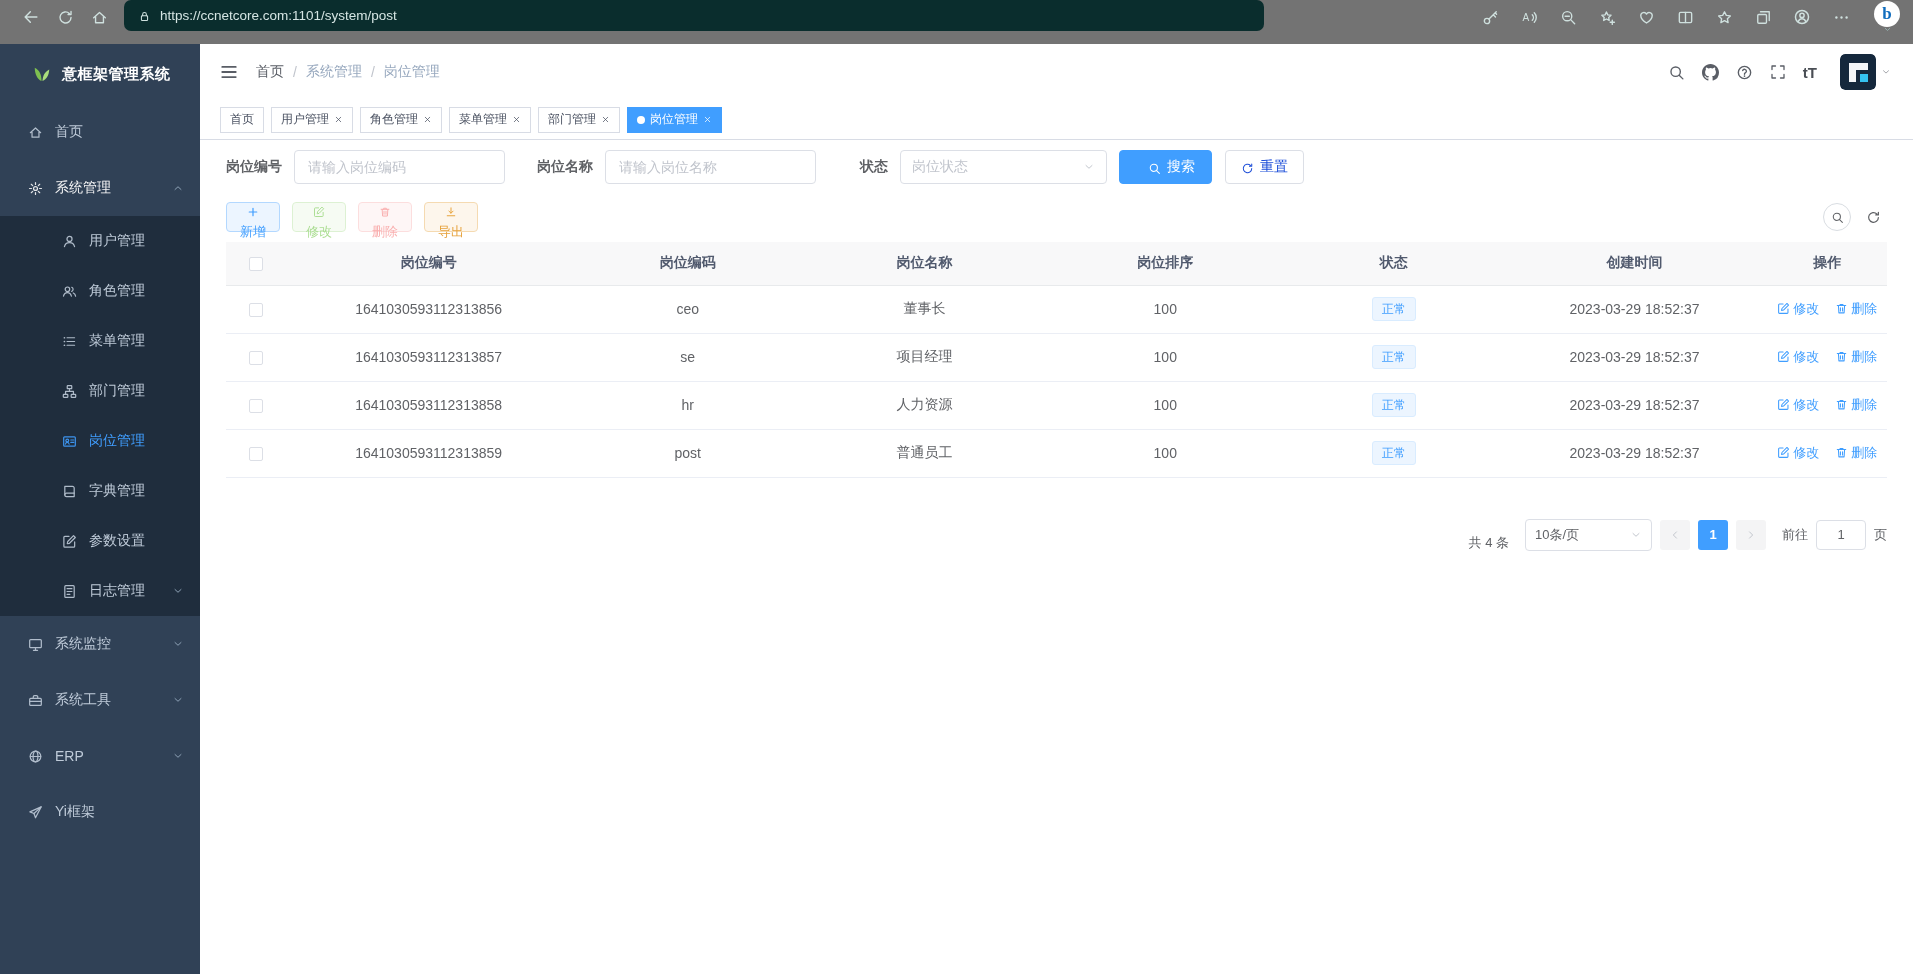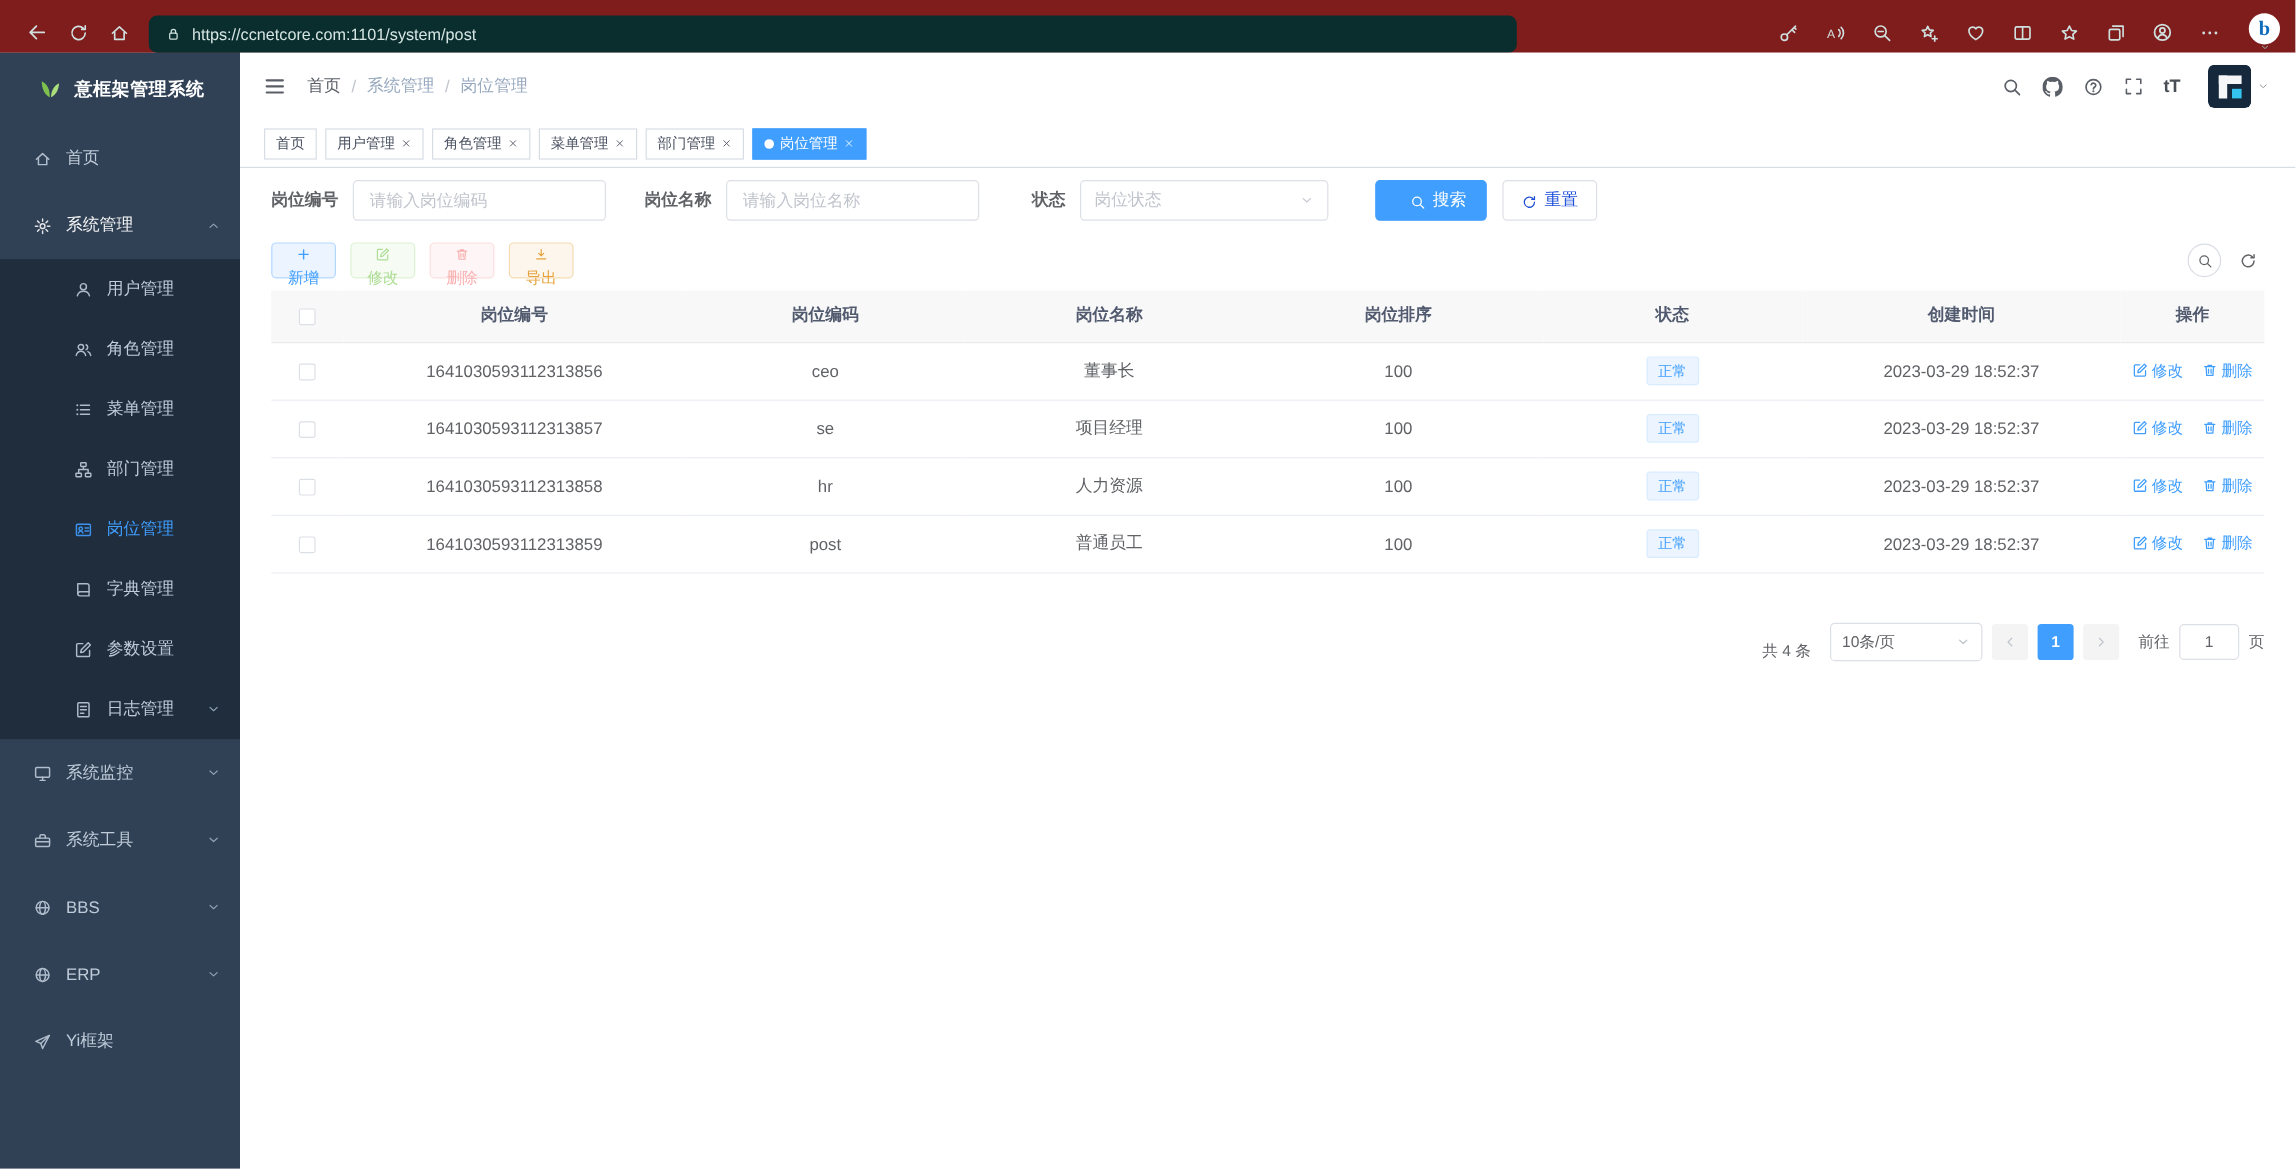--- a/index.html
+++ b/index.html
@@ -7,21 +7,21 @@
   body{font-family:"Liberation Sans","DejaVu Sans",sans-serif;background:#fff;}
   .screen{width:100%;height:100%;display:flex;flex-direction:column;}
 
   
   .ic{display:inline-block;vertical-align:middle;}
   .ic .s{fill:none;stroke:currentColor;stroke-width:1.3;stroke-linecap:round;stroke-linejoin:round;}
   .ic .f{fill:currentColor;stroke:none;}
   .ic .t{fill:currentColor;stroke:none;font-family:inherit;}
 
   
-  .browser-bar{height:44px;flex:0 0 44px;background:#7f1d1d;display:flex;align-items:flex-end;padding:0 8px 0 14px;color:#cfe0de;}
+  .browser-bar{height:44px;flex:0 0 44px;background:#737373;display:flex;align-items:flex-start;padding:0 8px 0 14px;color:#cfe0de;}
   .bbtn{width:34px;height:34px;display:flex;align-items:center;justify-content:center;border-radius:6px;cursor:pointer;flex:0 0 auto;}
   .url-pill{width:1140px;height:31px;margin-left:8px;background:#0a2d2d;border-radius:7px;display:flex;align-items:center;gap:9px;padding:0 14px;cursor:text;}
   .url-text{font-size:13.5px;color:#d5e5e3;white-space:nowrap;}
   .browser-actions{margin-left:auto;display:flex;align-items:center;gap:5px;}
   .bing-wrap{display:flex;flex-direction:column;align-items:center;margin-left:6px;width:36px;cursor:pointer;}
   .bing{width:26px;height:26px;border-radius:50%;background:#fff;display:flex;align-items:center;justify-content:center;}
   .bing-b{color:#0f6cbd;font-weight:700;font-size:17px;line-height:1;font-family:"Liberation Serif",serif;}
   .bing-caret{color:#9fc0bd;display:flex;margin-top:-2px;}
 
   
@@ -319,31 +319,20 @@
             <svg class="ic m-caret" width="12" height="12" viewBox="0 0 16 16">
               <path class="s" d="M4 6l4 3.7L12 6"></path>
             </svg>
           </div>
           <div class="m-item">
             <svg class="ic m-ic" width="15" height="15" viewBox="0 0 16 16">
               <circle class="s" cx="8" cy="8" r="5.7"></circle>
               <ellipse class="s" cx="8" cy="8" rx="2.6" ry="5.7"></ellipse>
               <path class="s" d="M2.5 8h11"></path>
             </svg>
-            <span class="m-label">BBS</span>
-            <svg class="ic m-caret" width="12" height="12" viewBox="0 0 16 16">
-              <path class="s" d="M4 6l4 3.7L12 6"></path>
-            </svg>
-          </div>
-          <div class="m-item">
-            <svg class="ic m-ic" width="15" height="15" viewBox="0 0 16 16">
-              <circle class="s" cx="8" cy="8" r="5.7"></circle>
-              <ellipse class="s" cx="8" cy="8" rx="2.6" ry="5.7"></ellipse>
-              <path class="s" d="M2.5 8h11"></path>
-            </svg>
             <span class="m-label">ERP</span>
             <svg class="ic m-caret" width="12" height="12" viewBox="0 0 16 16">
               <path class="s" d="M4 6l4 3.7L12 6"></path>
             </svg>
           </div>
           <div class="m-item">
             <svg class="ic m-ic" width="15" height="15" viewBox="0 0 16 16">
               <path class="s" d="M14 2 2 7.3l4.4 1.8L8 13.6 14 2z"></path>
               <path class="s" d="M6.4 9.1 14 2"></path>
             </svg>
@@ -466,21 +455,21 @@
           <input class="f-input" placeholder="请输入岗位名称" style="">
           <label class="f-label ml44">状态</label>
           <div class="f-select">
             <span class="sel-ph">岗位状态</span>
             <span class="sel-caret">
                 <svg class="ic " width="12" height="12" viewBox="0 0 16 16">
                   <path class="s" d="M4 6l4 3.7L12 6"></path>
                 </svg>
               </span>
           </div>
-          <button class="btn-primary" style="margin-left:39px;padding-left:28px;">
+          <button class="btn-primary" style="margin-left:12px;padding-left:28px;">
             <span><svg class="ic " width="13" height="13" viewBox="0 0 16 16">
                   <circle class="s" cx="7.2" cy="7.2" r="4.4"></circle>
                   <path class="s" d="M10.5 10.5 14 14"></path>
                 </svg></span>
             <span>搜索</span>
           </button>
           <button class="btn-default">
             <span><svg class="ic " width="13" height="13" viewBox="0 0 16 16">
                   <path class="s" d="M13.2 8A5.2 5.2 0 1 1 11.6 4.2M13.2 2.4v2.8h-2.8"></path>
                 </svg></span>

